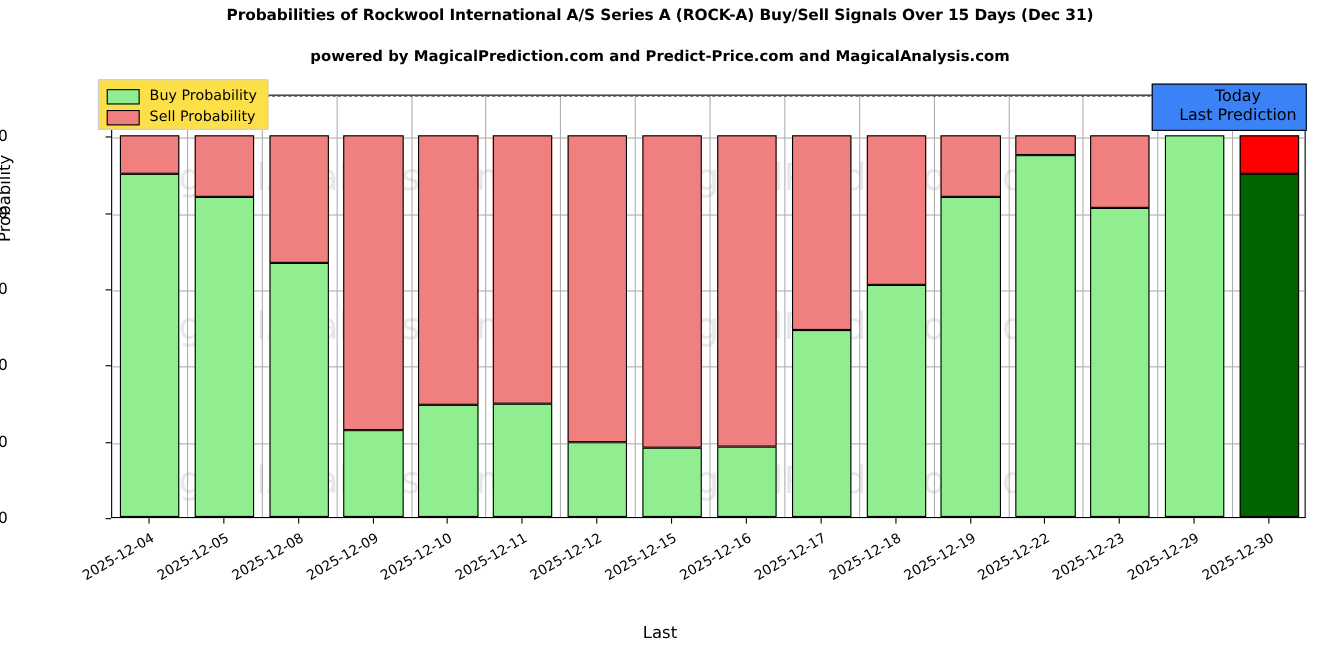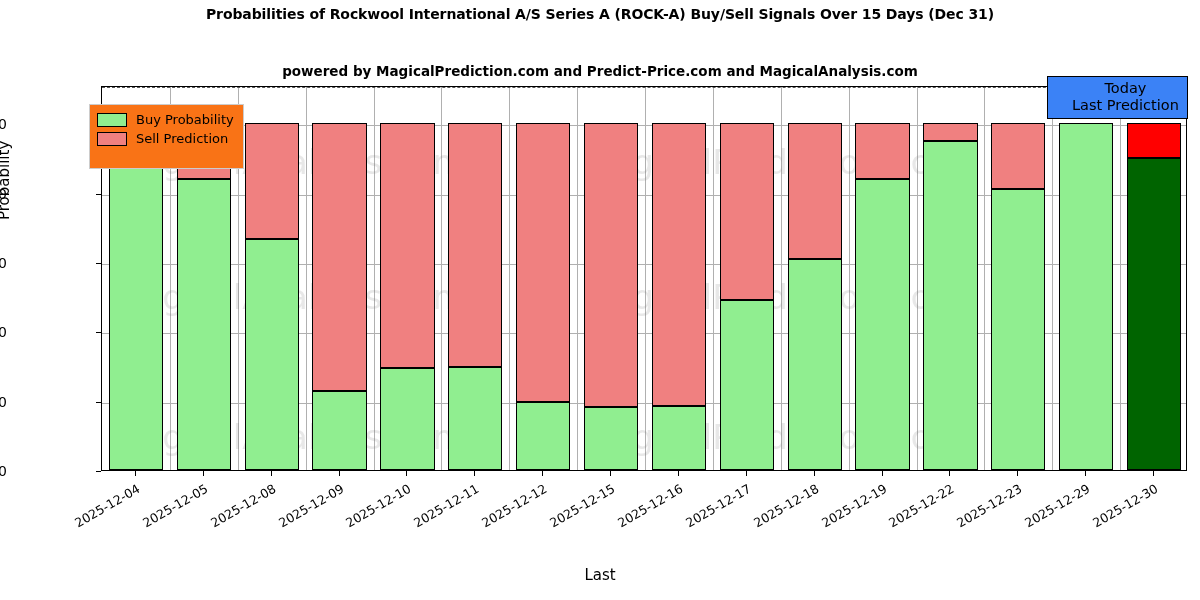--- a/index.html
+++ b/index.html
@@ -15,21 +15,21 @@
   
   #chart-title{
     position:absolute;left:0;top:6px;width:1200px;
     text-align:center;
     font-size:14px;font-weight:bold;color:#000;
     letter-spacing:-0.1px;
   }
   #chart-subtitle{
     position:absolute;left:0;top:43px;width:1200px;
     text-align:center;
-    font-size:13.5px;font-weight:bold;color:#000;margin-top:20px;
+    font-size:13.5px;font-weight:bold;color:#000;
   }
 
   
   #plot{
     position:absolute;
     left:101px;top:86px;
     width:1086px;height:385px;
     border:1px solid #000000;
     box-sizing:border-box;
     background:#ffffff;
@@ -87,25 +87,24 @@
     font-size:12.5px;color:#000;
     white-space:nowrap;
     transform-origin:right top;
     transform:rotate(-30deg);
     text-align:right;
   }
 
   
   #legend{
     position:absolute;left:89px;top:72px;
-    background:#f97316;
+    background:#fde047;
     border:1px solid #cccccc;
-    padding:5px 9px 20px 7px;
+    padding:5px 9px 1px 7px;
     z-index:30;
-    margin-top:32px;
   }
   .legend-row{display:flex;align-items:center;height:19px;}
   .legend-swatch{
     width:28px;height:12px;margin-right:9px;
     border:1px solid #000;
   }
   .legend-swatch.buy{background:#90ee90;}
   .legend-swatch.sell{background:#f08080;}
   .legend-text{font-size:13px;color:#000;}
 
@@ -225,21 +224,21 @@
   <div id="yaxis-label">Probability</div>
   <div id="xaxis-label">Last</div>
 
   <div id="legend">
     <div class="legend-row">
       <span class="legend-swatch buy"></span>
       <span class="legend-text">Buy Probability</span>
     </div>
     <div class="legend-row">
       <span class="legend-swatch sell"></span>
-      <span class="legend-text">Sell Prediction</span>
+      <span class="legend-text">Sell Probability</span>
     </div>
   </div>
 
   <div id="today-box">
     <div>Today</div>
     <div>Last Prediction</div>
   </div>
 
 <div class="ytick" style="top: 471px;">0</div>
     <div class="ytickmark" style="top: 471px;"></div>

